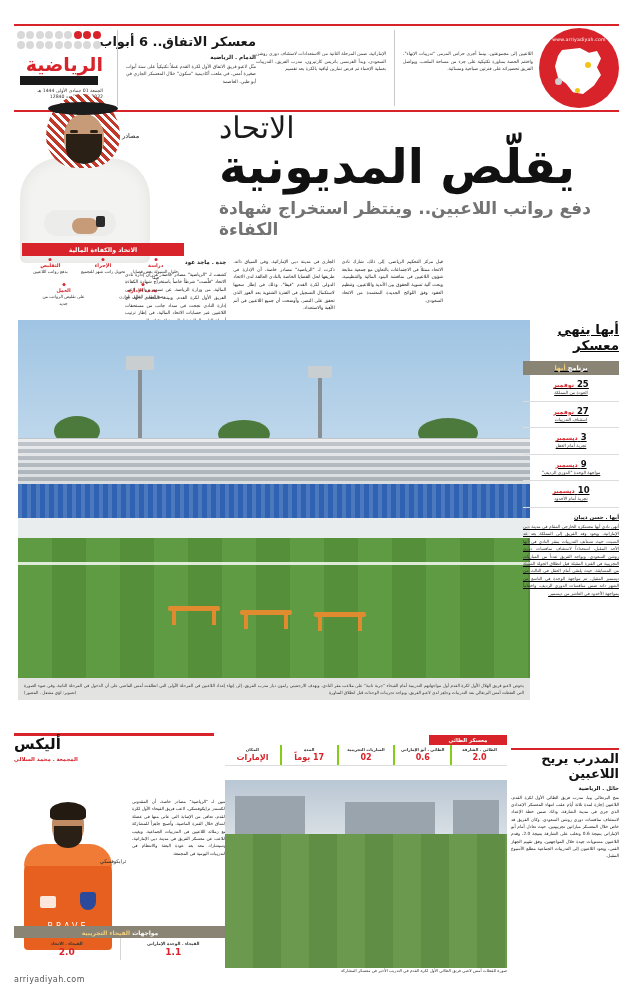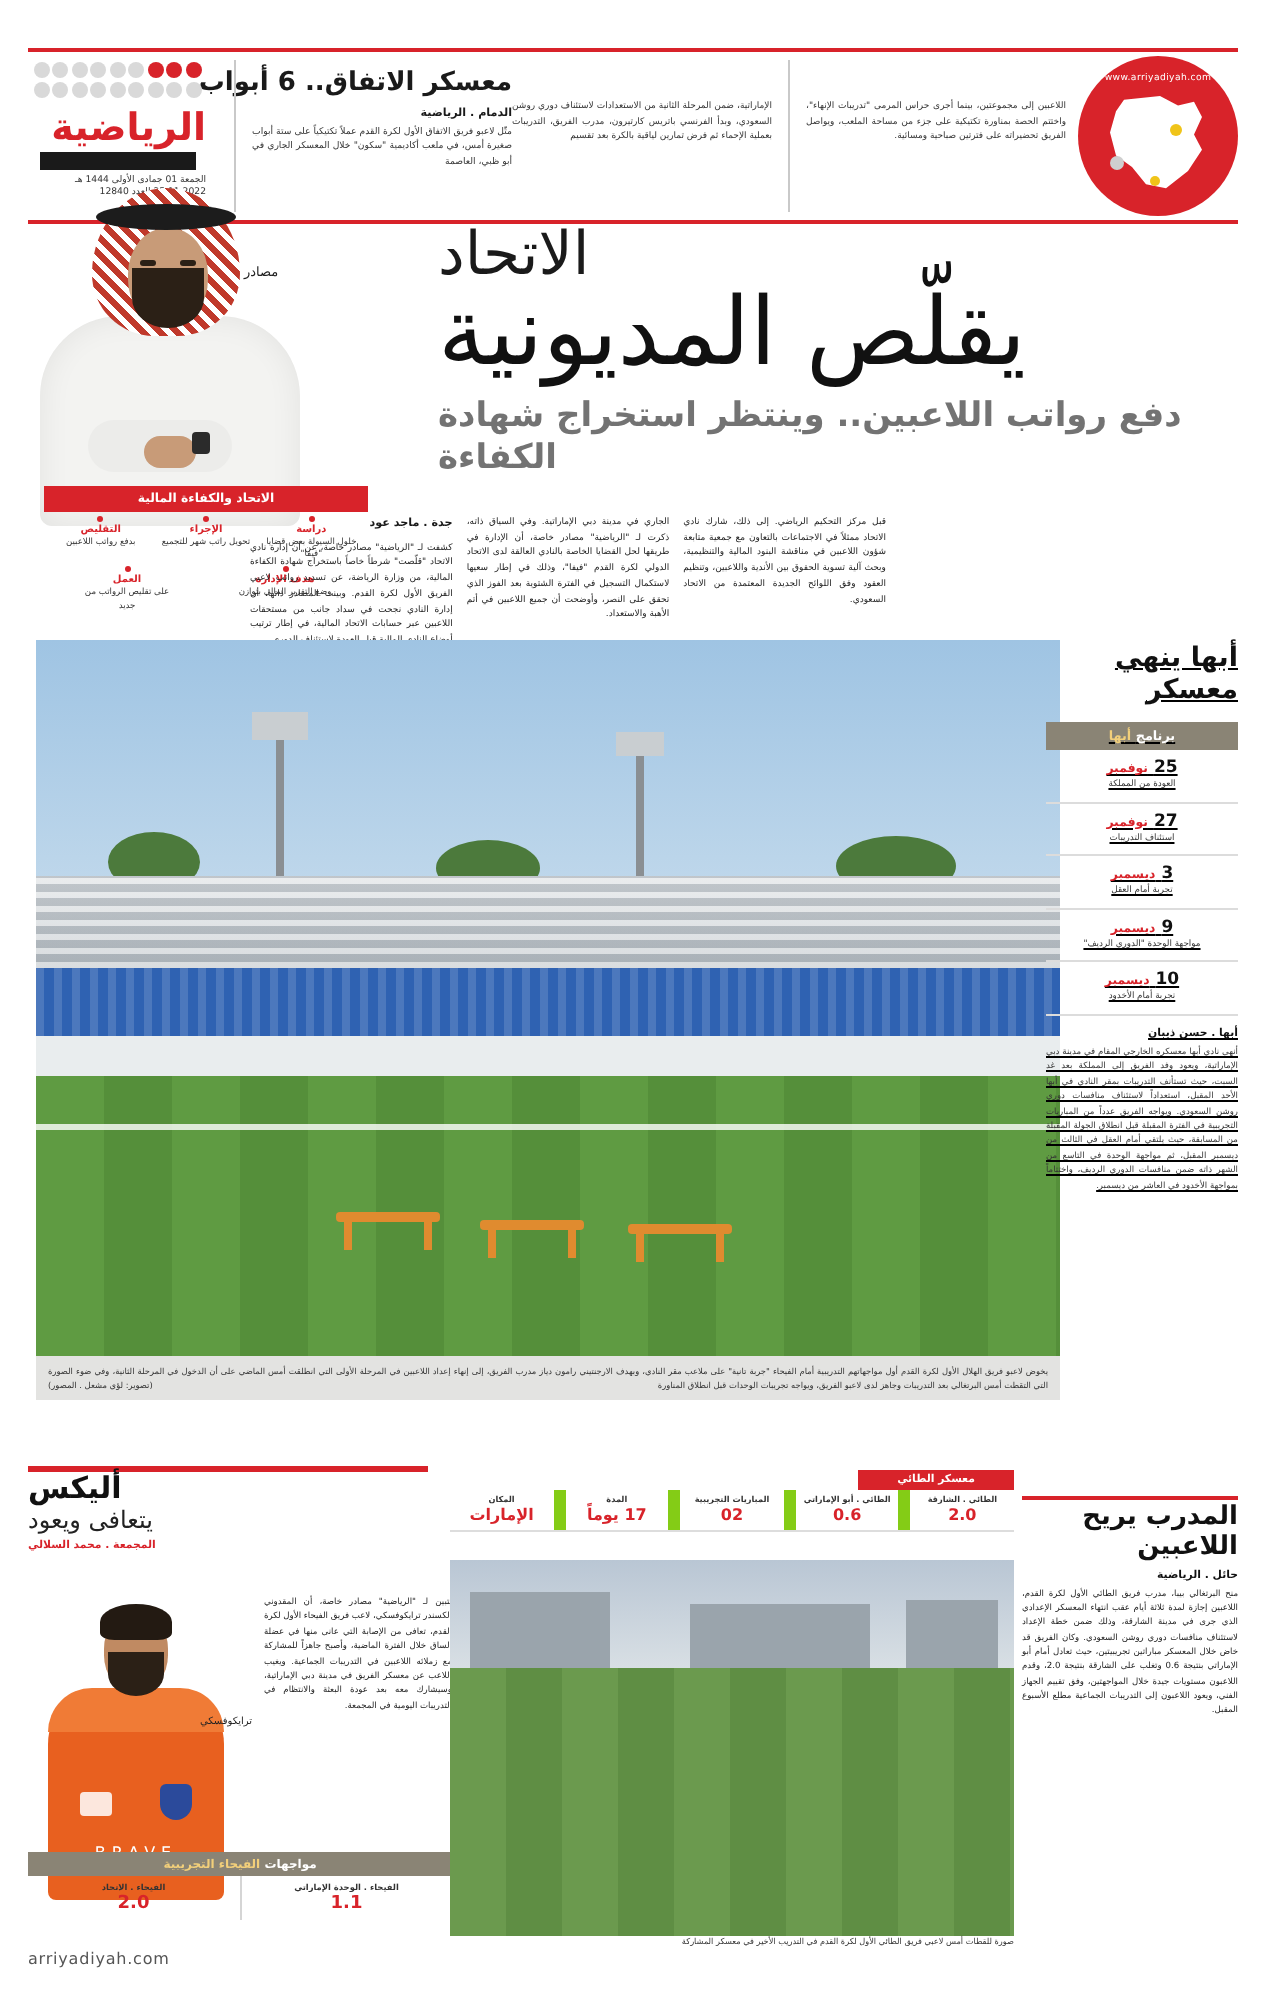--- a/index.html
+++ b/index.html
@@ -51,21 +51,21 @@
     clip-path:polygon(18% 4%, 54% 0%, 72% 10%, 88% 6%, 96% 22%, 88% 40%, 96% 56%, 82% 78%, 60% 96%, 40% 92%, 26% 74%, 10% 62%, 4% 38%, 10% 16%);
   }
   .map-dot { position:absolute; border-radius:50%; }
   .md1 { width:6px; height:6px; background:#f0c419; left:46px; top:34px; }
   .md2 { width:7px; height:7px; background:#cfcfcf; left:16px; top:50px; }
   .md3 { width:5px; height:5px; background:#f0c419; left:36px; top:60px; }
 
   
   .hero { position:absolute; top:112px; right:14px; width:400px; text-align:left; }
   .hero-kicker { font-size:30px; color:#1a1a1a; line-height:1.05; font-weight:300; }
-  .hero-main { font-size:47px; font-weight:normal; color:#111; line-height:1.08; letter-spacing:-1px; margin-top:-2px; }
+  .hero-main { font-size:47px; font-weight:bold; color:#111; line-height:1.08; letter-spacing:-1px; margin-top:-2px; }
   .hero-sub { font-size:17px; color:#737373; font-weight:600; margin-top:6px; line-height:1.2; }
 
   
   .person { position:absolute; left:10px; top:92px; width:168px; height:170px; }
   .person-bg { position:absolute; inset:0; }
   .ghutra {
     position:absolute; left:36px; top:2px; width:74px; height:74px;
     background:
       repeating-linear-gradient(45deg, #c0392b 0 3px, #ffffff 3px 6px),
       #fff;
@@ -191,21 +191,21 @@
 
   .site-url { position:absolute; left:14px; top:975px; font-size:8px; color:#555; letter-spacing:.4px; direction:ltr; }
 
   
   .tai { position:absolute; right:14px; top:752px; width:108px; }
   .tai-title { font-size:13px; font-weight:bold; color:#111; text-align:right; line-height:1.15; }
   .tai-byline { font-size:5.4px; font-weight:bold; color:#111; text-align:right; margin-top:3px; }
   .tai-body { font-size:4.3px; color:#222; line-height:1.7; margin-top:3px; text-align:justify; }
 
   .statbar { position:absolute; right:126px; top:745px; width:282px; display:flex; flex-direction:row-reverse; border-bottom:1px solid #ddd; }
-  .st-cell { flex:1; text-align:center; padding:2px 0 3px; border-left:6px solid #84cc16; }
+  .st-cell { flex:1; text-align:center; padding:2px 0 3px; border-left:2px solid #84cc16; }
   .st-cell:first-child { border-left:none; }
   .st-lbl { font-size:4.1px; font-weight:bold; color:#333; }
   .st-val { font-size:8px; font-weight:bold; color:#d8232a; margin-top:1px; }
   .st-head { position:absolute; right:126px; top:735px; width:78px; background:#d8232a; color:#fff; text-align:center; font-size:5.4px; font-weight:bold; padding:2px 0; }
 
   .taiphoto { position:absolute; right:126px; top:780px; width:282px; height:188px; overflow:hidden; background:#cfd6c9; }
   .tp-sky { position:absolute; left:0; right:0; top:0; height:54px; background:linear-gradient(#b9c6d4,#d8dfe4); }
   .tp-build { position:absolute; top:16px; height:40px; background:#9aa4ac; }
   .tp-grass { position:absolute; left:0; right:0; top:54px; bottom:0;
     background:repeating-linear-gradient(90deg,#6b9a4e 0 28px,#5f8e44 28px 56px); }
@@ -455,21 +455,20 @@
       <div class="sb-desc">تجربة أمام الأخدود</div>
     </div>
 
     <div class="sb-byline">أبها . حسن ذيبان</div>
     <div class="sb-body">أنهى نادي أبها معسكره الخارجي المقام في مدينة دبي الإماراتية، ويعود وفد الفريق إلى المملكة بعد غد السبت، حيث تستأنف التدريبات بمقر النادي في أبها الأحد المقبل، استعداداً لاستئناف منافسات دوري روشن السعودي. ويواجه الفريق عدداً من المباريات التجريبية في الفترة المقبلة قبل انطلاق الجولة المقبلة من المسابقة، حيث يلتقي أمام العقل في الثالث من ديسمبر المقبل، ثم مواجهة الوحدة في التاسع من الشهر ذاته ضمن منافسات الدوري الرديف، واختتاماً بمواجهة الأخدود في العاشر من ديسمبر.</div>
   </div>
 
   <div class="bot-rule"></div>
   <div class="alex">
     <div class="alex-title">أليكس</div>
-    <div class="alex-sub">يتعافى ويعود</div>
     <div class="alex-byline">المجمعة . محمد السلالي</div>
     <div class="alex-body">يتبين لـ "الرياضية" مصادر خاصة، أن المقدوني ألكسندر ترايكوفسكي، لاعب فريق الفيحاء الأول لكرة القدم، تعافى من الإصابة التي عانى منها في عضلة الساق خلال الفترة الماضية، وأصبح جاهزاً للمشاركة مع زملائه اللاعبين في التدريبات الجماعية. ويغيب اللاعب عن معسكر الفريق في مدينة دبي الإماراتية، وسيشارك معه بعد عودة البعثة والانتظام في التدريبات اليومية في المجمعة.</div>
   </div>
 
   <div class="keeper">
     <div class="kp-body"></div>
     <div class="kp-shoulder"></div>
     <div class="kp-head"></div>
     <div class="kp-hair"></div>
     <div class="kp-beard"></div>

